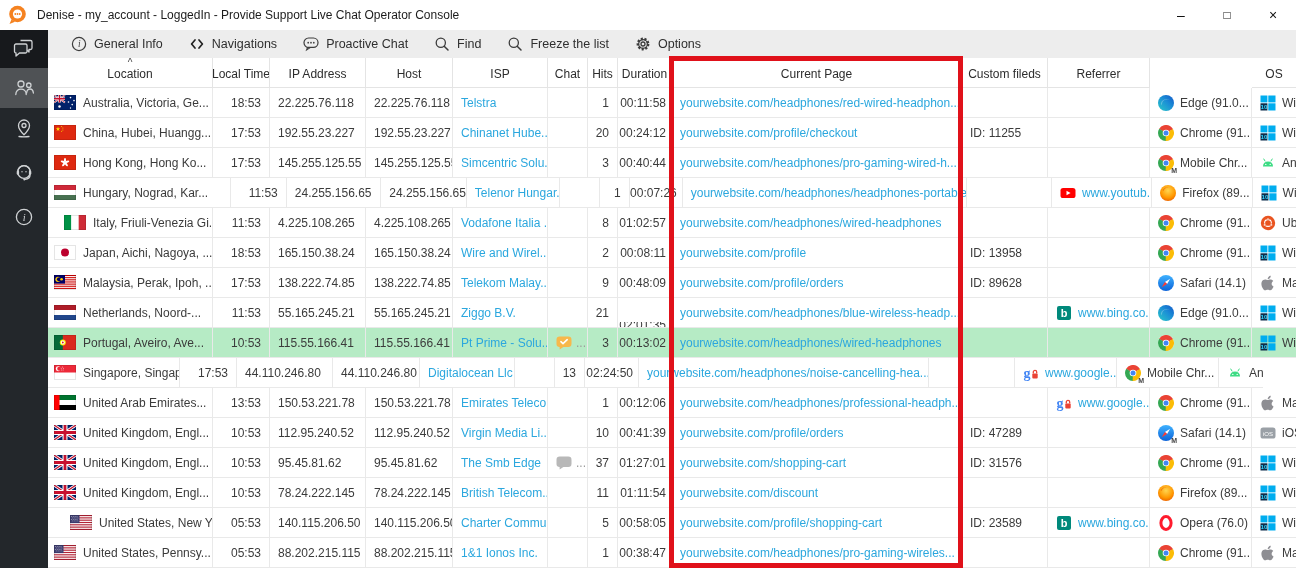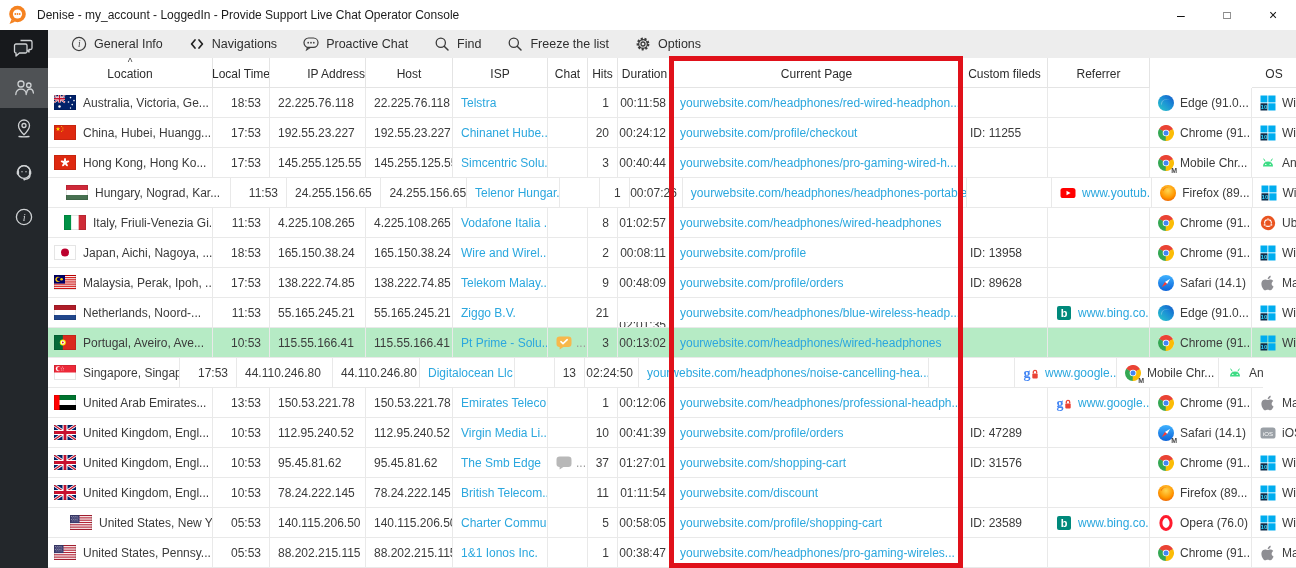--- a/index.html
+++ b/index.html
@@ -190,21 +190,21 @@
     </div>
 
   <div class="thead">
       <div class="hcell" style="width: 165px;">
         <span class="sortcaret">^</span>
         <span>Location</span>
       </div>
       <div class="hcell" style="width: 57px;">
         <span>Local Time</span>
       </div>
-      <div class="hcell" style="width: 96px; justify-content: flex-end;">
+      <div class="hcell" style="width: 96px;">
         <span>IP Address</span>
       </div>
       <div class="hcell" style="width: 87px;">
         <span>Host</span>
       </div>
       <div class="hcell" style="width: 95px;">
         <span>ISP</span>
       </div>
       <div class="hcell" style="width: 40px;">
         <span>Chat</span>
@@ -432,21 +432,21 @@
    <circle cx="5.8" cy="9.4" r="0.7" fill="#fff"></circle>
               <circle cx="10.2" cy="9.4" r="0.7" fill="#fff"></circle>
    <line x1="5" y1="6" x2="3.8" y2="4" stroke="#3DDC84" stroke-width="1" stroke-linecap="round"></line>
    <line x1="11" y1="6" x2="12.2" y2="4" stroke="#3DDC84" stroke-width="1" stroke-linecap="round"></line>
             </svg>
           </span>
           <span>And</span>
         </div>
       </div>
       <div class="row">
-        <div class="cell" style="width: 186px; padding-left: 18px;">
+        <div class="cell" style="width: 186px; padding-left: 6px;">
           <span class="flag">
             <svg width="22" height="15" viewBox="0 0 22 15" xmlns="http://www.w3.org/2000/svg">
               <rect width="22" height="5" fill="#CE2939"></rect>
               <rect y="5" width="22" height="5" fill="#fff"></rect>
               <rect y="10" width="22" height="5" fill="#477050"></rect>
             </svg>
           </span>
           <span>Hungary, Nograd, Kar...</span>
         </div>
         <div class="cell r" style="width: 57px;">

